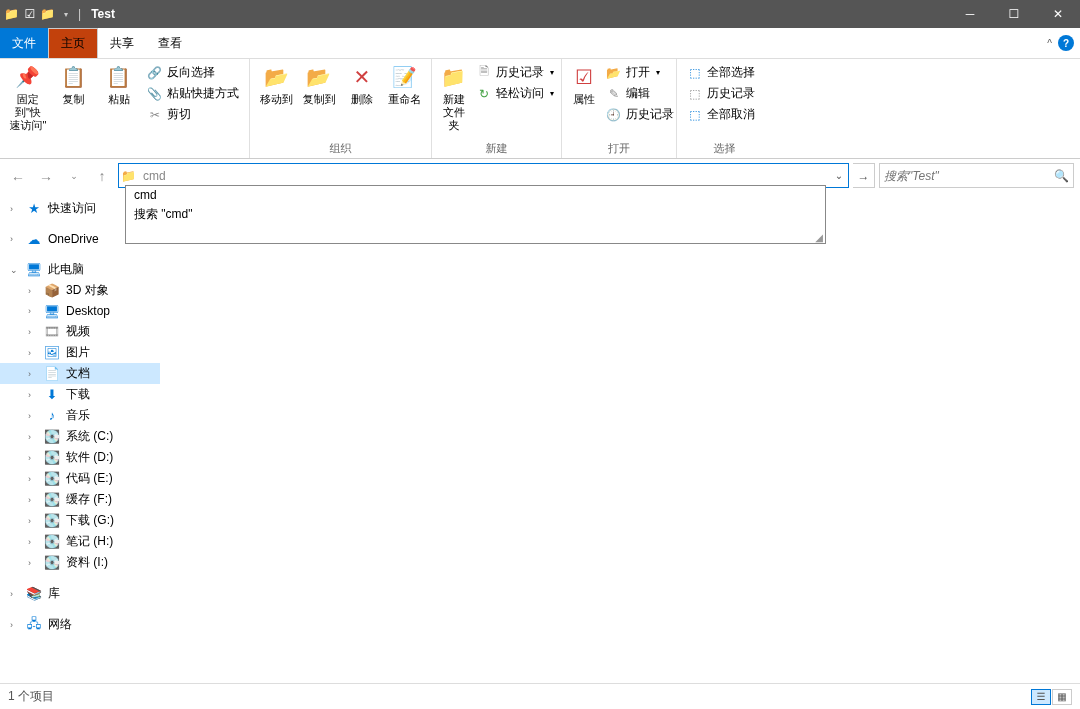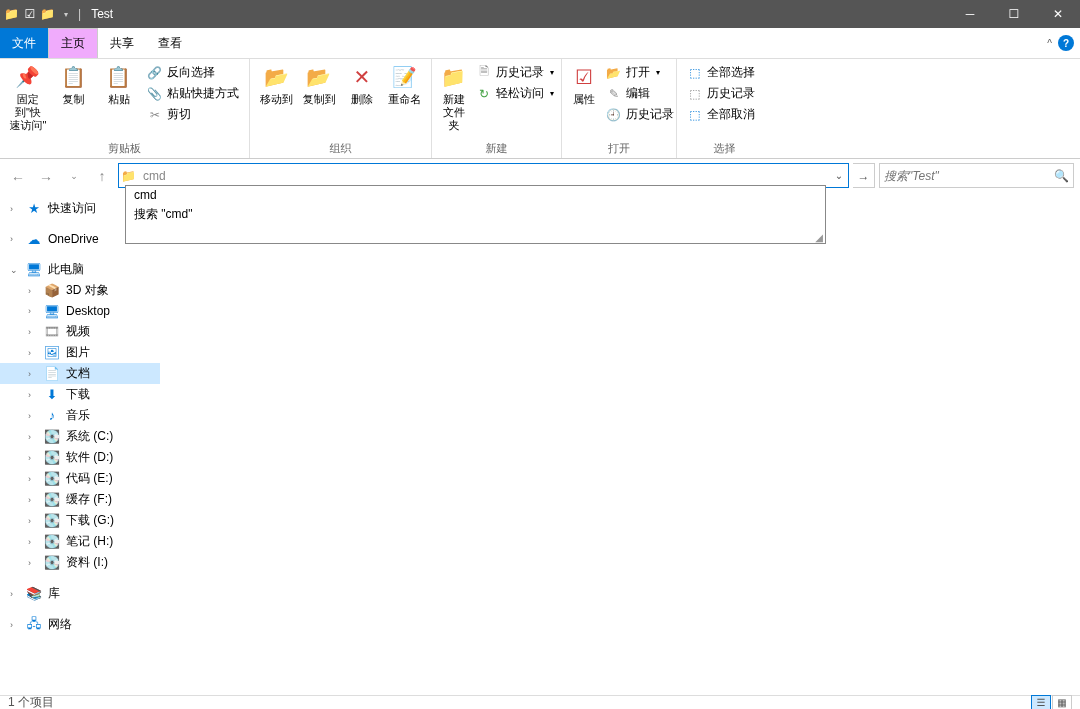--- a/index.html
+++ b/index.html
@@ -2,29 +2,29 @@
 <html><head>
 <meta charset="utf-8">
 <style>
 * { box-sizing: border-box; margin: 0; padding: 0; font-family: "Microsoft YaHei", "Segoe UI", sans-serif; font-size: 12px; }
 body { background: #fff; width: 1080px; height: 709px; overflow: hidden; position: relative; }
 
 
 .titlebar { height: 28px; background: #555; color: #fff; display: flex; align-items: center; padding-left: 4px; }
 .titlebar .tb-icons { display: flex; gap: 2px; align-items: center; }
 .titlebar .tb-ic { width: 16px; height: 16px; display: flex; align-items: center; justify-content: center; }
-.titlebar .tb-title { margin-left: 8px; font-size: 12px; }
+.titlebar .tb-title { margin-left: 8px; font-size: 12px; font-weight: bold; }
 .titlebar .win-controls { margin-left: auto; display: flex; }
 .titlebar .win-btn { width: 44px; height: 28px; display: flex; align-items: center; justify-content: center; color: #fff; }
 
 
 .menubar { height: 31px; background: #fff; display: flex; align-items: stretch; border-bottom: 1px solid #ddd; position: relative; }
 .menubar .mtab { padding: 0 12px; display: flex; align-items: center; font-size: 12px; cursor: default; }
 .menubar .mtab.file { background: #0078d7; color: #fff; }
-.menubar .mtab.active { background: #f0abfc; border-top: 1px solid #ccc; border-left: 1px solid #ccc; border-right: 1px solid #ccc; }
+.menubar .mtab.active { background: #c2410c; border-top: 1px solid #ccc; border-left: 1px solid #ccc; border-right: 1px solid #ccc; }
 .menubar .right { margin-left: auto; display: flex; align-items: center; padding-right: 6px; gap: 6px; }
 .menubar .collapse { font-size: 10px; color: #555; }
 .menubar .help { width: 16px; height: 16px; border-radius: 50%; background: #0078d7; color: #fff; display: flex; align-items: center; justify-content: center; font-size: 10px; font-weight: bold; }
 
 
 .ribbon { height: 100px; background: #fff; display: flex; border-bottom: 1px solid #ccc; }
 .ribbon-group { display: flex; flex-direction: column; border-right: 1px solid #e0e0e0; padding: 2px 6px; }
 .ribbon-group .rg-body { flex: 1; display: flex; align-items: flex-start; gap: 2px; }
 .ribbon-group .rg-label { text-align: center; font-size: 11px; color: #666; padding: 2px 0 0; }
 .big-btn { width: 46px; display: flex; flex-direction: column; align-items: center; padding: 2px; gap: 2px; }
@@ -56,21 +56,21 @@
 .sidebar { width: 160px; overflow-y: auto; padding: 6px 0; }
 .sb-item { display: flex; align-items: center; gap: 6px; padding: 2px 4px 2px 18px; font-size: 12px; cursor: default; }
 .sb-item.top { padding-left: 10px; font-weight: normal; }
 .sb-item.selected { background: #cce8ff; }
 .sb-item .exp { width: 10px; color: #666; font-size: 9px; }
 .sb-item .ic { width: 16px; height: 16px; display: flex; align-items: center; justify-content: center; font-size: 13px; }
 .sb-spacer { height: 10px; }
 .content { flex: 1; background: #fff; position: relative; }
 
 
-.statusbar { position: absolute; bottom: 0; left: 0; right: 0; height: 14px; border-top: 1px solid #ddd; display: flex; align-items: center; padding: 0 8px; font-size: 11px; color: #555; }
+.statusbar { position: absolute; bottom: 0; left: 0; right: 0; height: 26px; border-top: 1px solid #ddd; display: flex; align-items: center; padding: 0 8px; font-size: 11px; color: #555; }
 .statusbar .view-toggle { margin-left: auto; display: flex; gap: 1px; }
 .statusbar .vt-btn { width: 20px; height: 16px; border: 1px solid #ccc; display: flex; align-items: center; justify-content: center; font-size: 10px; }
 .statusbar .vt-btn.active { background: #cce8ff; border-color: #0078d7; }
 
 
 .folder-ic { color: #f0c040; }
 .blue-ic { color: #0078d7; }
 .red-ic { color: #d04040; }
 .green-ic { color: #40a040; }
 .gray-ic { color: #888; }
@@ -130,21 +130,20 @@
         <div class="small-btn">
             <span class="ic gray-ic">📎</span>
             <span>粘贴快捷方式</span>
           </div>
         <div class="small-btn">
             <span class="ic gray-ic">✂</span>
             <span>剪切</span>
           </div>
       </div>
     </div>
-    <div class="rg-label">剪贴板</div>
   </div>
 
   <div class="ribbon-group" style="width:182px">
     <div class="rg-body">
       <div class="big-btn">
           <span class="icon blue-ic">📂</span>
           <span class="lbl">移动到</span>
         </div>
       <div class="big-btn">
           <span class="icon blue-ic">📂</span>

